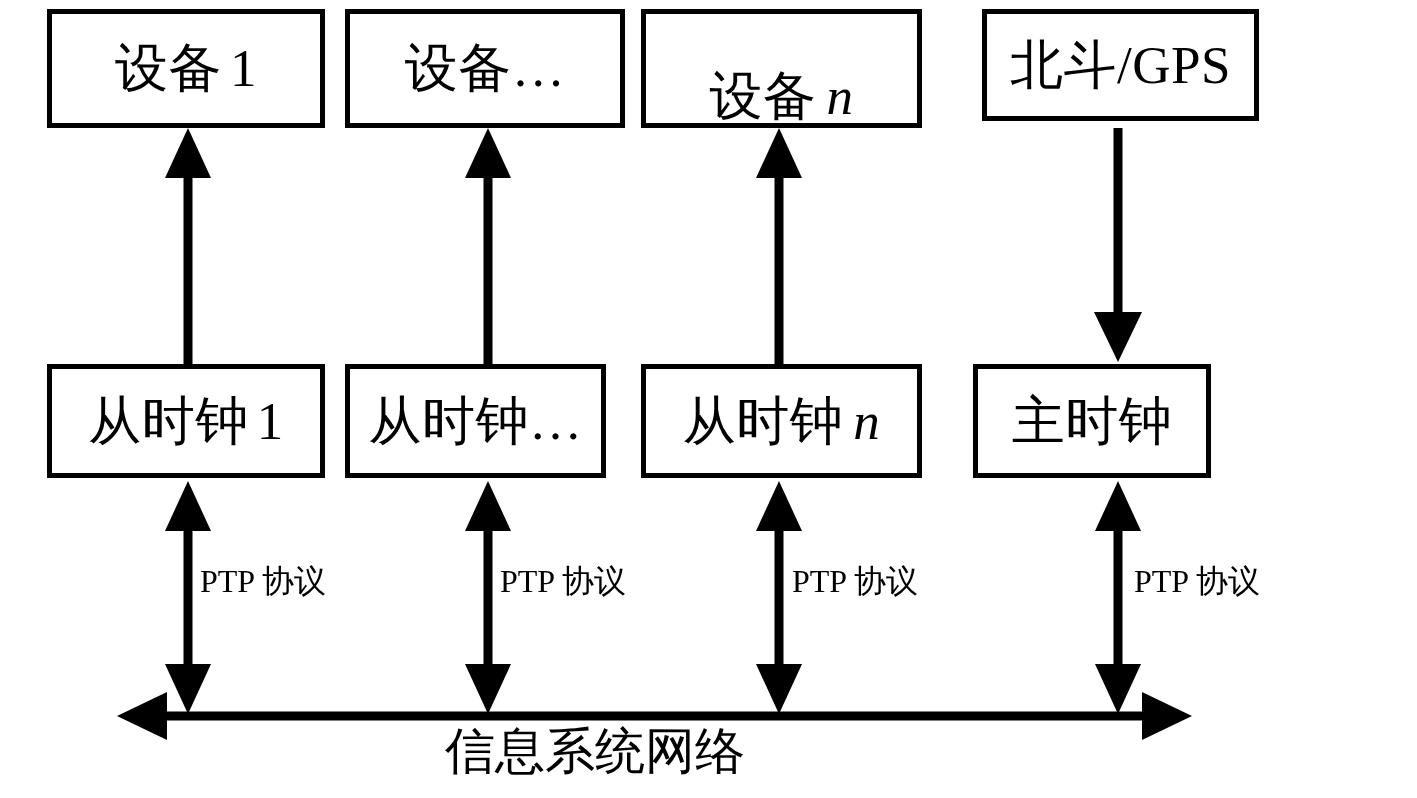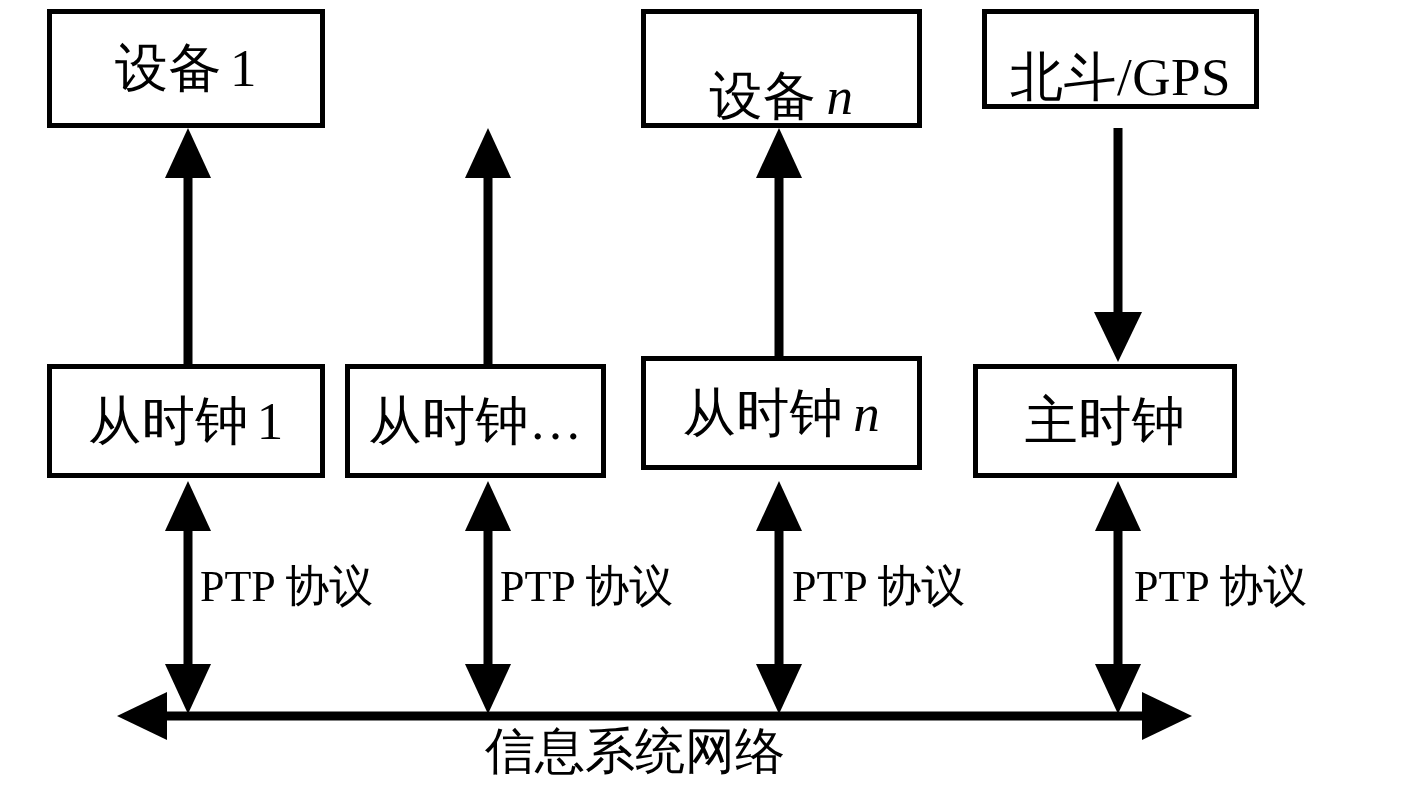--- a/index.html
+++ b/index.html
@@ -44,31 +44,30 @@
     font-style: normal;
     padding-left: 8px;
   }
   .node-label .idx-ital {
     font-family: "Liberation Serif", "DejaVu Serif", serif;
     font-style: italic;
     padding-left: 10px;
   }
   .edge-label {
     position: absolute;
-    font-size: 44px;
+    font-size: 32px;
     line-height: 1;
     white-space: nowrap;
   }
   .net-label {
     position: absolute;
     font-size: 50px;
     line-height: 1;
     white-space: nowrap;
     text-align: center;
-    padding-left: 40px;
   }
 </style>
 </head>
 <body>
 
 <div id="diagram-root">
 
   <svg class="layer" viewBox="0 0 1417 798">
     <defs>
       <marker id="arrow-up" markerWidth="10" markerHeight="10" refX="5" refY="9" orient="auto-start-reverse" markerUnits="userSpaceOnUse">
@@ -123,50 +122,55 @@
       <polygon points="1192,716 1142,692 1142,740" fill="#000"></polygon>
     </g>
   </svg>
 
   <div class="node-box" style="left:47px; top:9px; width:278px; height:119px;">
     <span class="node-label">
       <span class="cjk">设备</span><span class="idx">1</span>
     </span>
   </div>
 
+  <div class="node-box" style="left:345px; top:9px; width:280px; height:119px;">
+    <span class="node-label">
+      <span class="cjk">设备…</span>
+    </span>
+  </div>
 
   <div class="node-box" style="left:641px; top:9px; width:281px; height:119px;align-items:flex-end;">
     <span class="node-label">
       <span class="cjk">设备</span><span class="idx-ital">n</span>
     </span>
   </div>
 
-  <div class="node-box" style="left:982px; top:9px; width:277px; height:100px;align-items:flex-end;">
+  <div class="node-box" style="left:982px; top:9px; width:277px; height:112px;">
     <span class="node-label lat">北斗/GPS</span>
   </div>
 
   <div class="node-box" style="left:47px; top:364px; width:278px; height:114px;">
     <span class="node-label">
       <span class="cjk">从时钟</span><span class="idx">1</span>
     </span>
   </div>
 
   <div class="node-box" style="left:345px; top:364px; width:261px; height:114px;">
     <span class="node-label">
       <span class="cjk">从时钟…</span>
     </span>
   </div>
 
-  <div class="node-box" style="left:641px; top:356px; width:281px; height:114px;">
+  <div class="node-box" style="left:641px; top:364px; width:281px; height:114px;">
     <span class="node-label">
       <span class="cjk">从时钟</span><span class="idx-ital">n</span>
     </span>
   </div>
 
-  <div class="node-box" style="left:973px; top:364px; width:264px; height:114px;">
+  <div class="node-box" style="left:973px; top:364px; width:238px; height:114px;">
     <span class="node-label">
       <span class="cjk">主时钟</span>
     </span>
   </div>
 
   <div class="edge-label" style="left:200px; top:565px;">PTP 协议</div>
   <div class="edge-label" style="left:500px; top:565px;">PTP 协议</div>
   <div class="edge-label" style="left:792px; top:565px;">PTP 协议</div>
   <div class="edge-label" style="left:1134px; top:565px;">PTP 协议</div>
 

